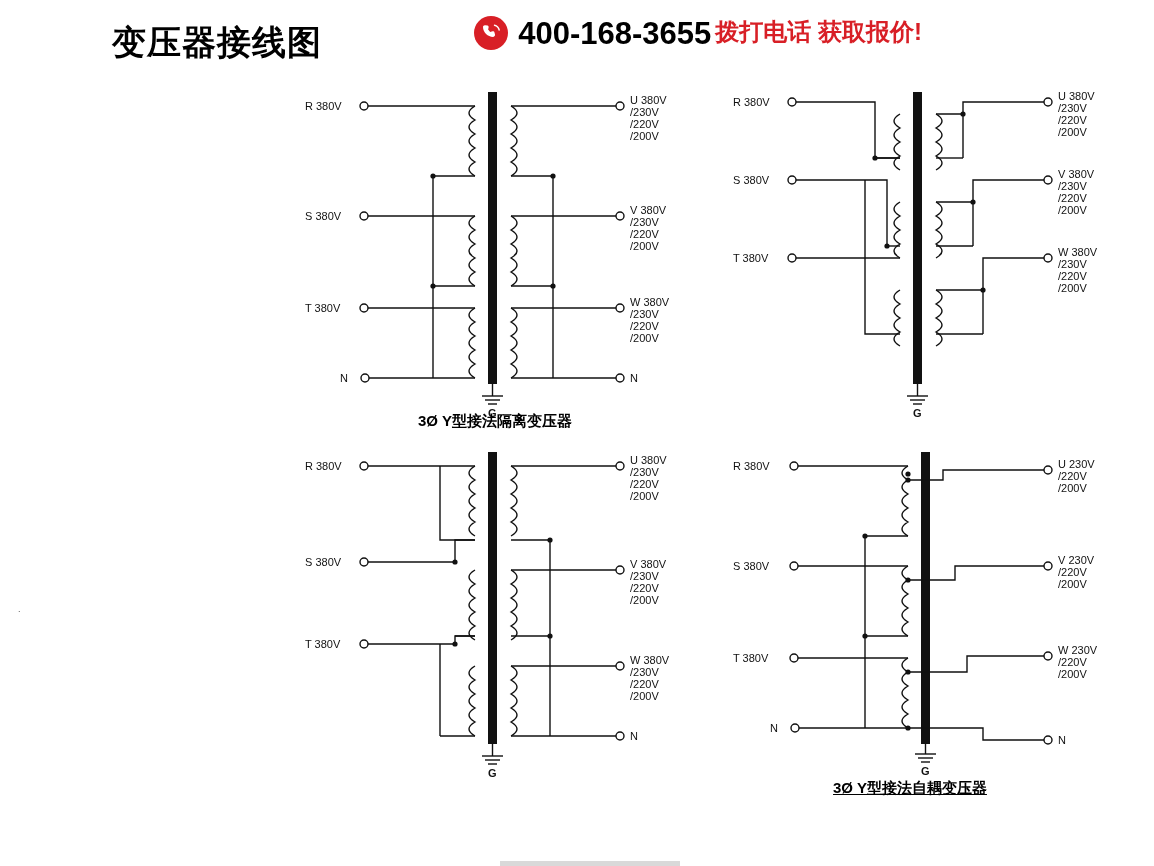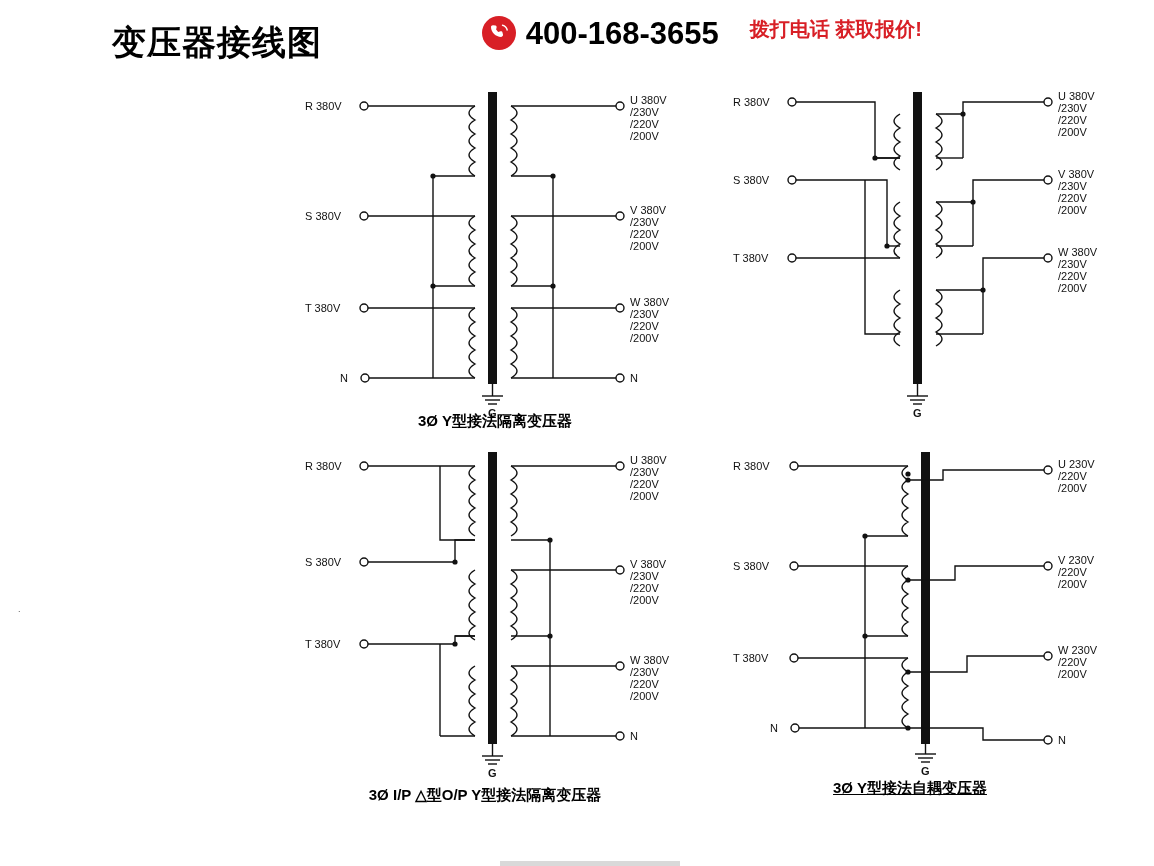--- a/index.html
+++ b/index.html
@@ -50,24 +50,24 @@
   }
   .phone-icon svg { position: absolute; left: 6px; top: 6px; }
   .phone-number {
     font-size: 31px;
     font-weight: bold;
     color: #000;
     white-space: nowrap;
     letter-spacing: 0px;
   }
   .phone-cta {
-    font-size: 20px;
+    font-size: 24px;
     font-weight: bold;
     color: #d81f26;
-    margin-left: 31px;
+    margin-left: 4px;
     white-space: nowrap;
   }
 
   
   .diagram-area {
     position: absolute;
     left: 0;
     top: 74px;
     width: 1154px;
     height: 792px;
@@ -375,21 +375,20 @@
         <text x="345" y="220">W 380V</text>
         <text x="345" y="232">/230V</text>
         <text x="345" y="244">/220V</text>
         <text x="345" y="256">/200V</text>
 
         <text x="345" y="296">N</text>
         <text x="203" y="333" font-size="11" font-weight="bold">G</text>
       </g>
     </svg>
   </div>
-  <div class="caption c3">3Ø  I/P △型O/P Y型接法隔离变压器</div>
 
   <div class="diagram d4">
     <svg width="420" height="340" viewBox="0 0 420 340">
       <g stroke="#111" stroke-width="1.4" fill="none">
         <rect x="206" y="8" width="9" height="292" fill="#111" stroke="none"></rect>
 
         <g>
           <path d="M193 22 q-12 7 0 14 q-12 7 0 14 q-12 7 0 14 q-12 7 0 14 q-12 7 0 14"></path>
           <path d="M193 122 q-12 7 0 14 q-12 7 0 14 q-12 7 0 14 q-12 7 0 14 q-12 7 0 14"></path>
           <path d="M193 214 q-12 7 0 14 q-12 7 0 14 q-12 7 0 14 q-12 7 0 14 q-12 7 0 14"></path>

